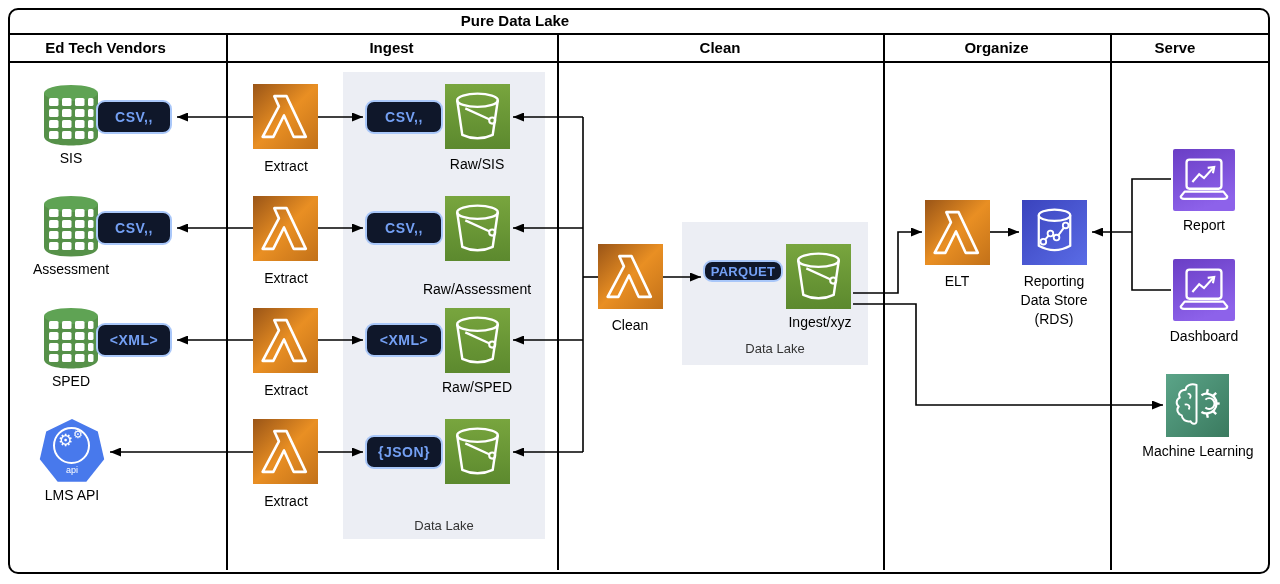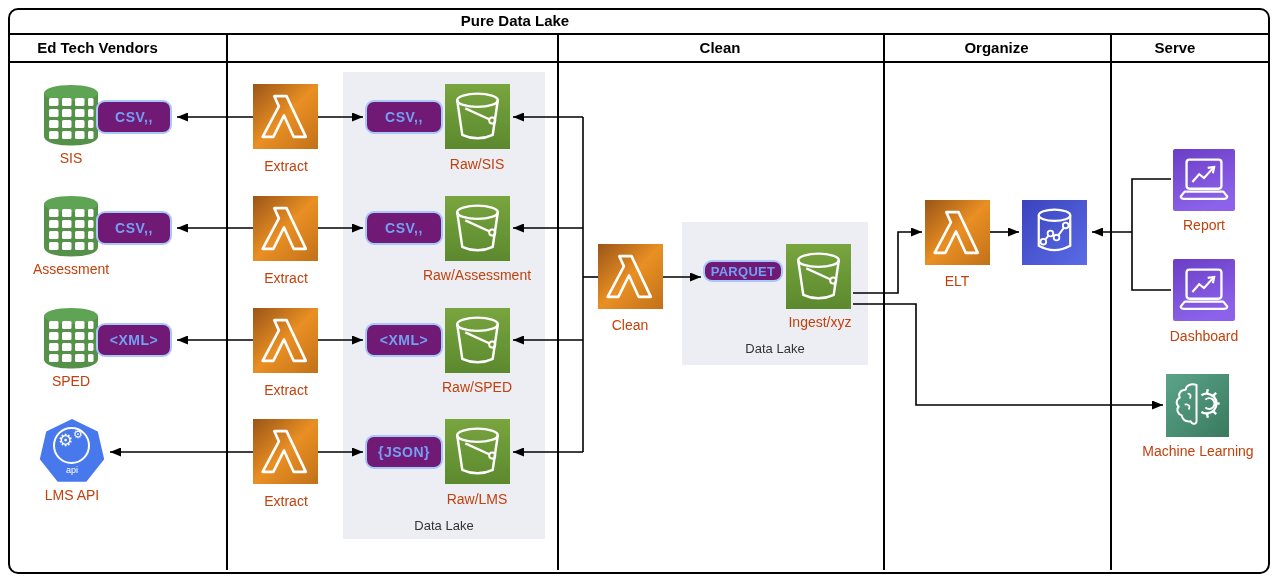--- a/index.html
+++ b/index.html
@@ -4,25 +4,25 @@
 <style>
   html,body{margin:0;padding:0;background:#fff;}
   #canvas{position:relative;width:1280px;height:584px;background:#fff;
           font-family:"Liberation Sans",sans-serif;overflow:hidden;}
   .abs{position:absolute;}
   .frame{left:8px;top:8px;width:1258px;height:562px;border:2px solid #000;border-radius:10px;}
   .hline{background:#000;height:2px;}
   .vline{background:#000;width:2px;}
   .title{left:8px;top:12px;width:1014px;text-align:center;font-weight:bold;font-size:15px;color:#000;}
   .colhdr{top:39px;text-align:center;font-weight:bold;font-size:15px;color:#000;}
-  .lbl{font-size:14px;color:#c2410c;text-align:center;line-height:17px;}
+  .lbl{font-size:14px;color:#000000;text-align:center;line-height:17px;}
   .dl-box{background:#eceef4;}
   .dl-lbl{font-size:13px;color:#333;text-align:center;}
   .badge{box-sizing:border-box;display:flex;align-items:center;justify-content:center;
-         background:#701a75;border:2px solid #a9c7f9;border-radius:9px;color:#74a0f4;
+         background:#0f172a;border:2px solid #a9c7f9;border-radius:9px;color:#74a0f4;
          font-weight:bold;font-size:14px;letter-spacing:.5px;}
   .badge.small{font-size:13px;letter-spacing:.3px;}
   .icon svg{display:block;}
   .hepta{width:66px;height:66px;background:#4879ec;
          clip-path:polygon(50% 0%,89.1% 18.8%,98.8% 61.1%,71.7% 95%,28.3% 95%,1.2% 61.1%,10.9% 18.8%);}
   .hepta .ring{position:absolute;left:14px;top:8px;width:33px;height:33px;border:2.5px solid #fff;border-radius:50%;}
   .hepta .gear1{position:absolute;left:19px;top:13px;font-size:17px;color:#fff;line-height:17px;}
   .hepta .gear2{position:absolute;left:34px;top:10px;font-size:11px;color:#fff;line-height:11px;}
   .hepta .apitxt{position:absolute;left:0;top:46px;width:66px;text-align:center;font-size:9px;color:#fff;}
 </style>
@@ -62,21 +62,22 @@
 
   <div class="abs frame"></div>
   <div class="abs title">Pure Data Lake</div>
   <div class="abs hline" style="left:8px;top:33px;width:1260px;"></div>
   <div class="abs hline" style="left:8px;top:61px;width:1260px;"></div>
   <div class="abs vline" style="left:226px;top:33px;height:537px;"></div>
   <div class="abs vline" style="left:557px;top:33px;height:537px;"></div>
   <div class="abs vline" style="left:883px;top:33px;height:537px;"></div>
   <div class="abs vline" style="left:1110px;top:33px;height:537px;"></div>
 
-  <div class="abs colhdr" style="left:8px;width:179px;">Ed Tech Vendors</div>
+  <div class="abs colhdr" style="left:16px;width:179px;">Ed Tech Vendors</div>
+  <div class="abs colhdr" style="left:226px;width:331px;">Ingest</div>
   <div class="abs colhdr" style="left:557px;width:326px;">Clean</div>
   <div class="abs colhdr" style="left:883px;width:227px;">Organize</div>
   <div class="abs colhdr" style="left:1110px;width:130px;">Serve</div>
 
   <div class="abs dl-box" style="left:343px;top:72px;width:202px;height:467px;"></div>
   <div class="abs dl-box" style="left:682px;top:222px;width:186px;height:143px;"></div>
 
   <svg class="abs" style="left:0;top:0;pointer-events:none;" width="1280" height="584" fill="none" stroke="#000" stroke-width="1.6">
 
     <path d="M253 117 L177 117" marker-end="url(#arrow)"></path>
@@ -244,21 +245,21 @@
   <div class="abs badge" style="left:365px;top:211px;width:78px;height:34px;">CSV,,</div>
   <div class="abs icon" style="left:445px;top:196px;">
     <svg width="65" height="65" viewBox="0 0 64 64">
         <rect width="64" height="64" fill="url(#gBucket)"></rect>
       <ellipse cx="32" cy="16" rx="20" ry="6.5" fill="none" stroke="#fff" stroke-width="2.4"></ellipse>
       <path d="M12 16 L17 50 Q32 57 47 50 L52 16" fill="none" stroke="#fff" stroke-width="2.4"></path>
       <path d="M20 24 L44 35" stroke="#fff" stroke-width="2.2"></path>
       <circle cx="46.5" cy="36" r="3" fill="none" stroke="#fff" stroke-width="2"></circle>
       </svg>
   </div>
-  <div class="abs lbl" style="left:377px;top:267px;width:200px;">Raw/Assessment</div>
+  <div class="abs lbl" style="left:377px;top:281px;width:200px;">Raw/Assessment</div>
 
   <div class="abs badge" style="left:365px;top:323px;width:78px;height:34px;">&lt;XML&gt;</div>
   <div class="abs icon" style="left:445px;top:308px;">
     <svg width="65" height="65" viewBox="0 0 64 64">
         <rect width="64" height="64" fill="url(#gBucket)"></rect>
       <ellipse cx="32" cy="16" rx="20" ry="6.5" fill="none" stroke="#fff" stroke-width="2.4"></ellipse>
       <path d="M12 16 L17 50 Q32 57 47 50 L52 16" fill="none" stroke="#fff" stroke-width="2.4"></path>
       <path d="M20 24 L44 35" stroke="#fff" stroke-width="2.2"></path>
       <circle cx="46.5" cy="36" r="3" fill="none" stroke="#fff" stroke-width="2"></circle>
       </svg>
@@ -268,21 +269,20 @@
   <div class="abs badge" style="left:365px;top:435px;width:78px;height:34px;">{JSON}</div>
   <div class="abs icon" style="left:445px;top:419px;">
     <svg width="65" height="65" viewBox="0 0 64 64">
         <rect width="64" height="64" fill="url(#gBucket)"></rect>
       <ellipse cx="32" cy="16" rx="20" ry="6.5" fill="none" stroke="#fff" stroke-width="2.4"></ellipse>
       <path d="M12 16 L17 50 Q32 57 47 50 L52 16" fill="none" stroke="#fff" stroke-width="2.4"></path>
       <path d="M20 24 L44 35" stroke="#fff" stroke-width="2.2"></path>
       <circle cx="46.5" cy="36" r="3" fill="none" stroke="#fff" stroke-width="2"></circle>
       </svg>
   </div>
-  <div class="abs lbl" style="left:377px;top:491px;width:200px;">Raw/LMS</div>
   <div class="abs dl-lbl" style="left:344px;top:518px;width:200px;">Data Lake</div>
 
   <div class="abs icon" style="left:598px;top:244px;">
     <svg width="65" height="65" viewBox="0 0 64 64">
         <rect width="64" height="64" fill="url(#gLambda)"></rect>
       <path d="M21 12 H33 L52 52 H40 L30.5 31 L20 52 H9.5 L25.5 22 Z" fill="none" stroke="#fff" stroke-width="2.6" stroke-linejoin="round"></path>
       </svg>
   </div>
   <div class="abs lbl" style="left:594px;top:317px;width:72px;">Clean</div>
 
@@ -311,20 +311,25 @@
     <svg width="65" height="65" viewBox="0 0 64 64">
         <rect width="64" height="64" fill="url(#gRds)"></rect>
       <ellipse cx="32" cy="15" rx="15.5" ry="5.5" fill="none" stroke="#fff" stroke-width="2.2"></ellipse>
       <path d="M16.5 15 L16.5 45 Q32 53.5 47.5 45 L47.5 15" fill="none" stroke="#fff" stroke-width="2.2"></path>
       <path d="M21 41 L28 33 L34 37 L43 25" fill="none" stroke="#fff" stroke-width="2"></path>
       <circle cx="21" cy="41" r="2.8" fill="#4a57d0" stroke="#fff" stroke-width="1.8"></circle>
       <circle cx="28" cy="33" r="2.8" fill="#4a57d0" stroke="#fff" stroke-width="1.8"></circle>
       <circle cx="34" cy="37" r="2.8" fill="#4a57d0" stroke="#fff" stroke-width="1.8"></circle>
       <circle cx="43" cy="25" r="2.8" fill="#4a57d0" stroke="#fff" stroke-width="1.8"></circle>
       </svg>
+  </div>
+  <div class="abs lbl" style="left:984px;top:272px;width:140px;line-height:19px;">
+    <div>Reporting</div>
+    <div>Data Store</div>
+    <div>(RDS)</div>
   </div>
 
   <div class="abs icon" style="left:1173px;top:149px;">
     <svg width="62" height="62" viewBox="0 0 64 64">
         <rect width="64" height="64" rx="2" fill="url(#gRpt)"></rect>
       <rect x="14" y="11" width="36" height="30" rx="3" fill="none" stroke="#fff" stroke-width="2.4"></rect>
       <path d="M20 34 L27 26 L32 30 L42 19" fill="none" stroke="#fff" stroke-width="2.2"></path>
       <path d="M35.8 19.5 L42.5 18.5 L41.2 25" fill="none" stroke="#fff" stroke-width="2.2"></path>
       <path d="M12 44 H52 L56 49 Q56 51.5 52.5 51.5 H11.5 Q8 51.5 8 49 Z" fill="none" stroke="#fff" stroke-width="2.2" stroke-linejoin="round"></path>
       </svg>

